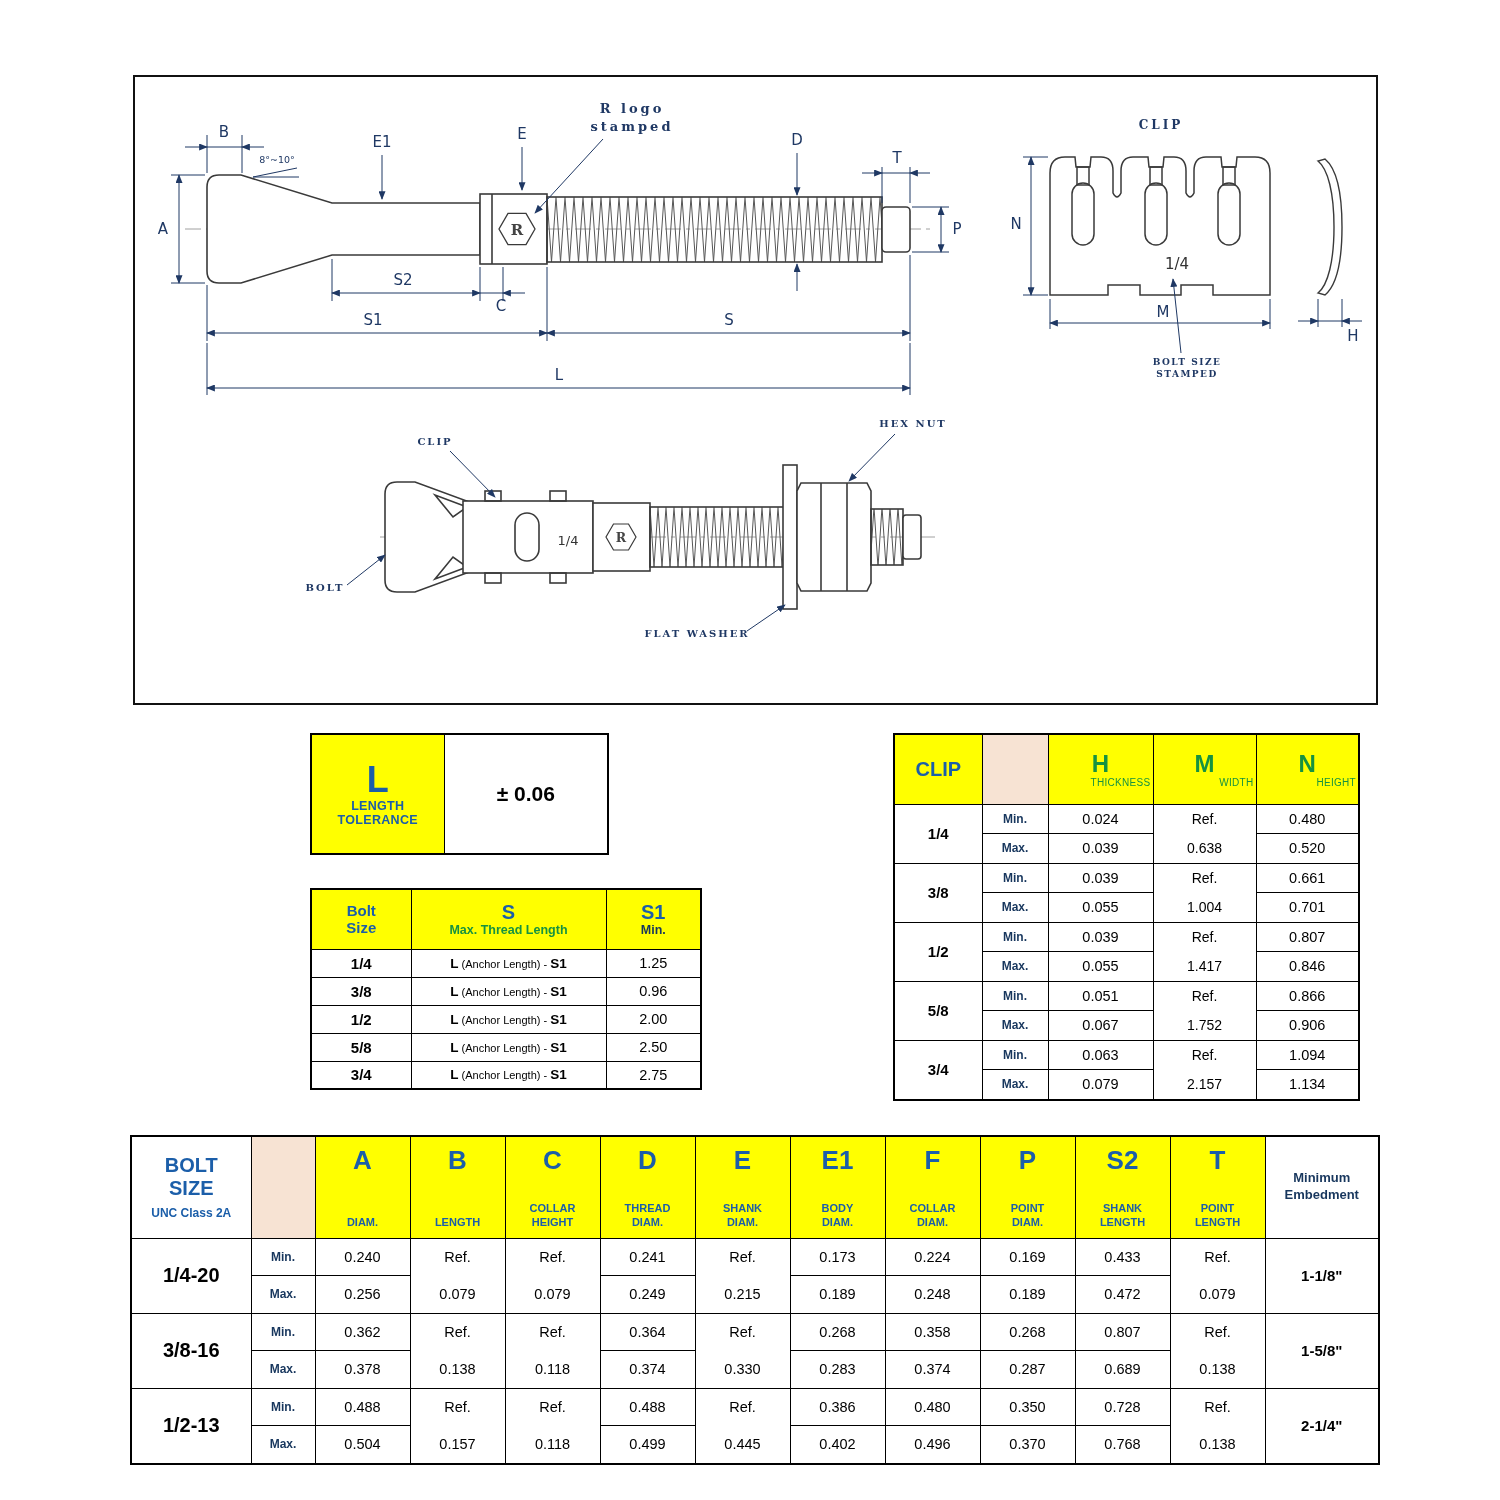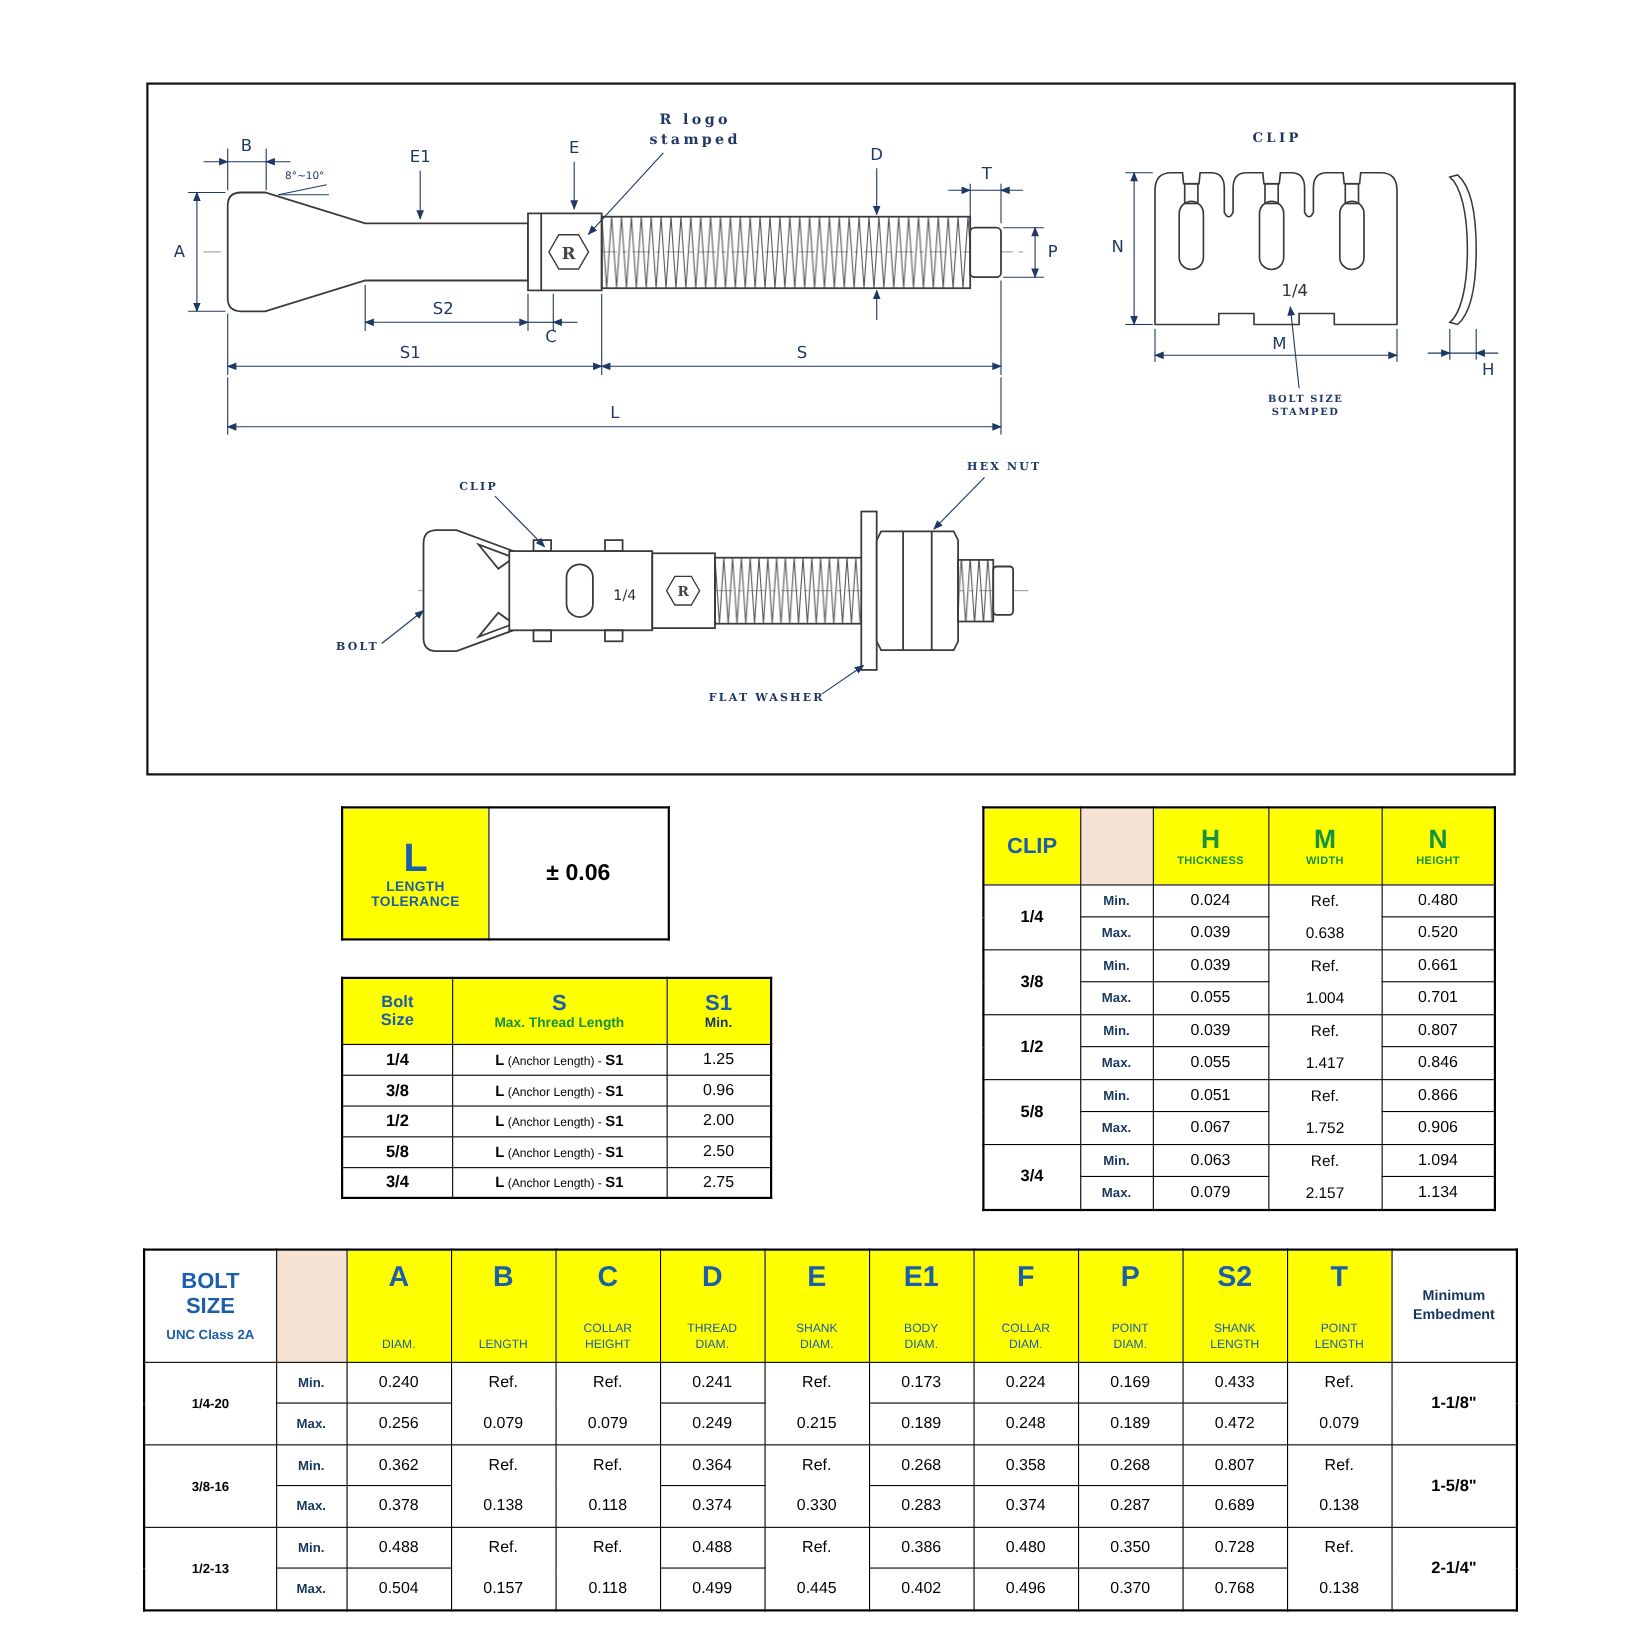--- a/index.html
+++ b/index.html
@@ -54,35 +54,35 @@
   .u { }
   .formula { font-size:11px; }
   .formula b { font-size:13.5px; }
 
   
   .clip-table { left:893px; top:733px; width:465px; }
   .clip-table tr.hdr td { height:70px; }
   .clip-table tr.row td { height:29px; }
   .clip-title { font-size:20px; font-weight:bold; }
   .clip-letter { font-size:24px; font-weight:bold; line-height:1.1; }
-  .clip-sub { font-size:10px; font-weight:bold; letter-spacing:.3px; }
+  .clip-sub { font-size:10px; font-weight:normal; letter-spacing:.3px;text-align:right; }
 
   
   .bolt-table { left:130px; top:1135px; width:1248px; }
   .bolt-table tr.hdr td { height:102px; }
   .bolt-table tr.row td { height:37px; }
   .bolt-title { font-size:20px; font-weight:bold; line-height:1.15; }
   .bolt-unc { font-size:12px; font-weight:bold; margin-top:6px; }
   .b-letter { font-size:26px; font-weight:bold; line-height:1.0; }
-  .b-sub { font-size:11px; font-weight:normal; line-height:1.25; }
+  .b-sub { font-size:11px; font-weight:bold; line-height:1.25; }
   .b-sub:empty { display:none; }
   .hdrflex { display:flex; flex-direction:column; justify-content:space-between; height:88px; padding:4px 0 2px 0; }
   .embed-hdr { font-size:13px; font-weight:bold; line-height:1.3; }
   .embed-val { font-size:15px; font-weight:bold; }
-  .bolt-table .sizecell { font-size:12px; }
+  .bolt-table .sizecell { font-size:20px; }
 </style>
 </head>
 <body>
 
 <div class="abs drawing-box">
   <svg viewBox="0 0 1241 586" width="1241" height="586" xmlns="http://www.w3.org/2000/svg">
     <defs>
       <marker id="arr" viewBox="0 0 10 8" refX="9" refY="4" markerWidth="9" markerHeight="7" orient="auto-start-reverse">
         <path d="M0,0 L10,4 L0,8 Z" fill="#1f3864"></path>
       </marker>

